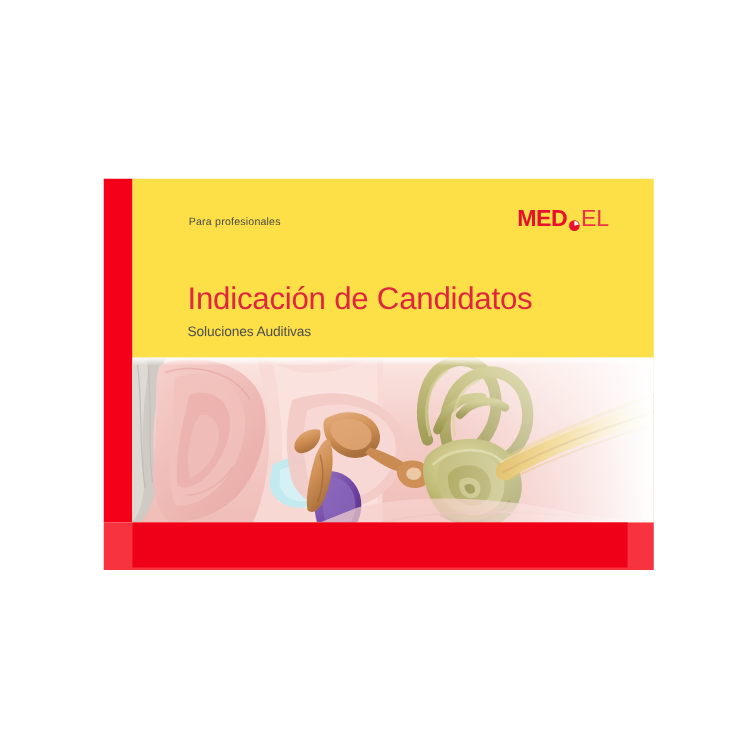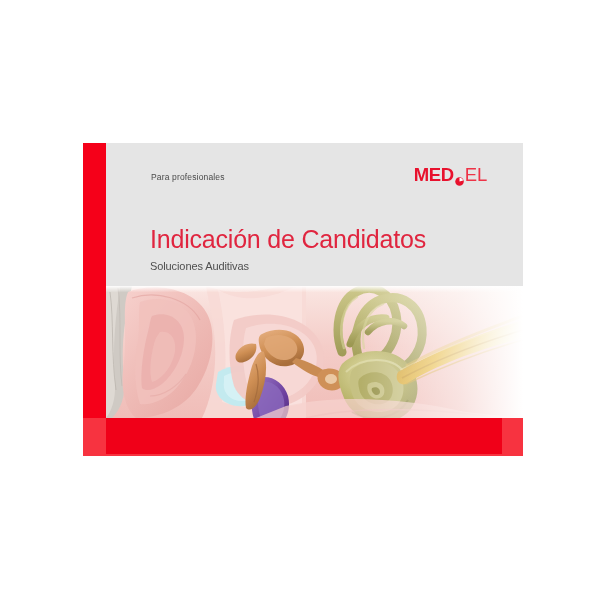--- a/index.html
+++ b/index.html
@@ -53,21 +53,21 @@
     background: #f00018;
   }
 
   
   #content {
     position: absolute;
     left: 23px;
     top: 0px;
     width: 417px;
     height: 275px;
-    background: #e5e5e5;
+    background: #fde047;
   }
 
   #eyebrow {
     position: absolute;
     left: 45px;
     top: 29px;
     font-size: 8.5px;
     color: #4a4a4a;
     letter-spacing: 0.15px;
     white-space: nowrap;

